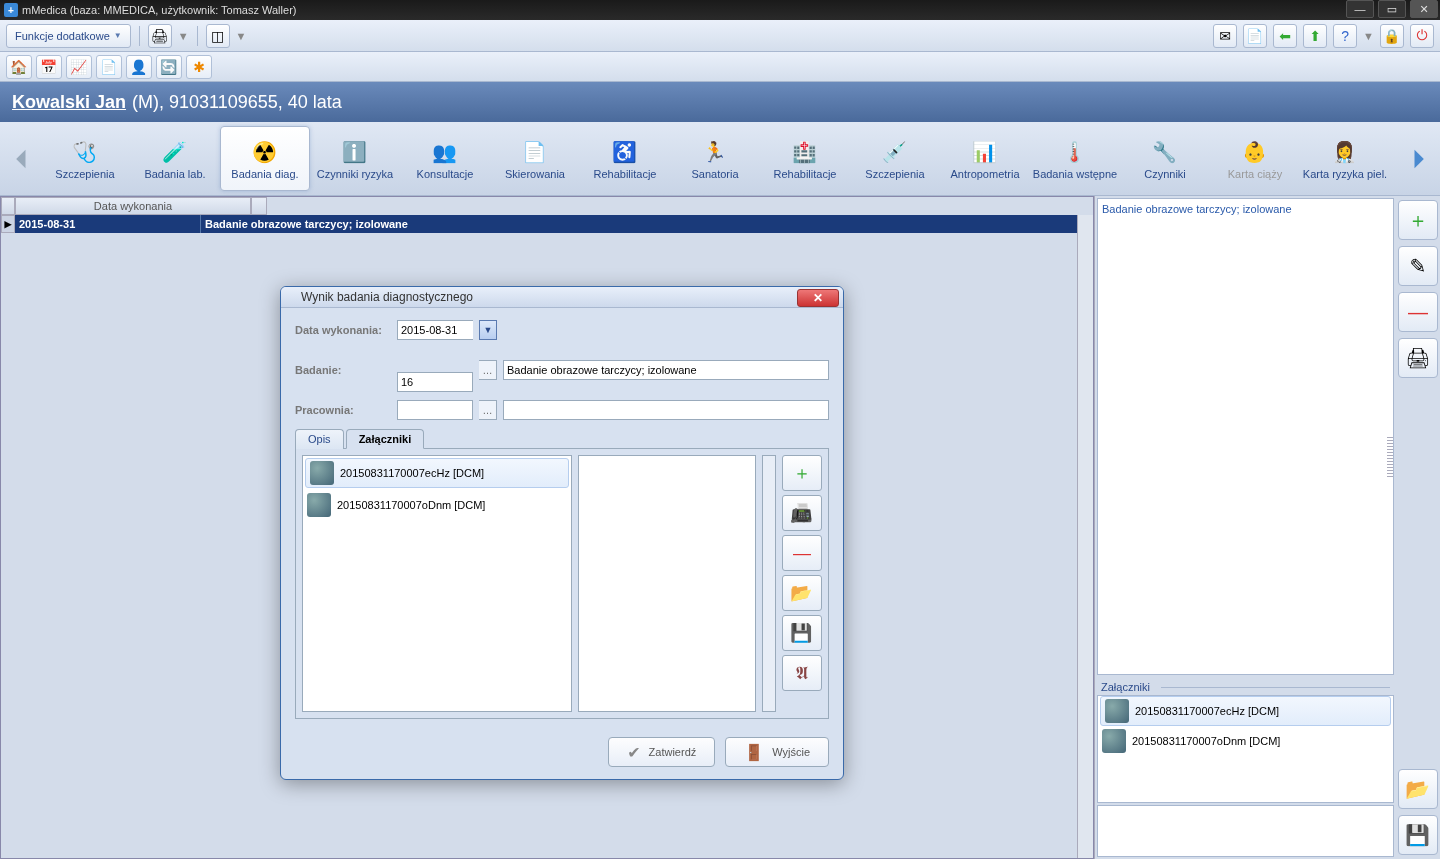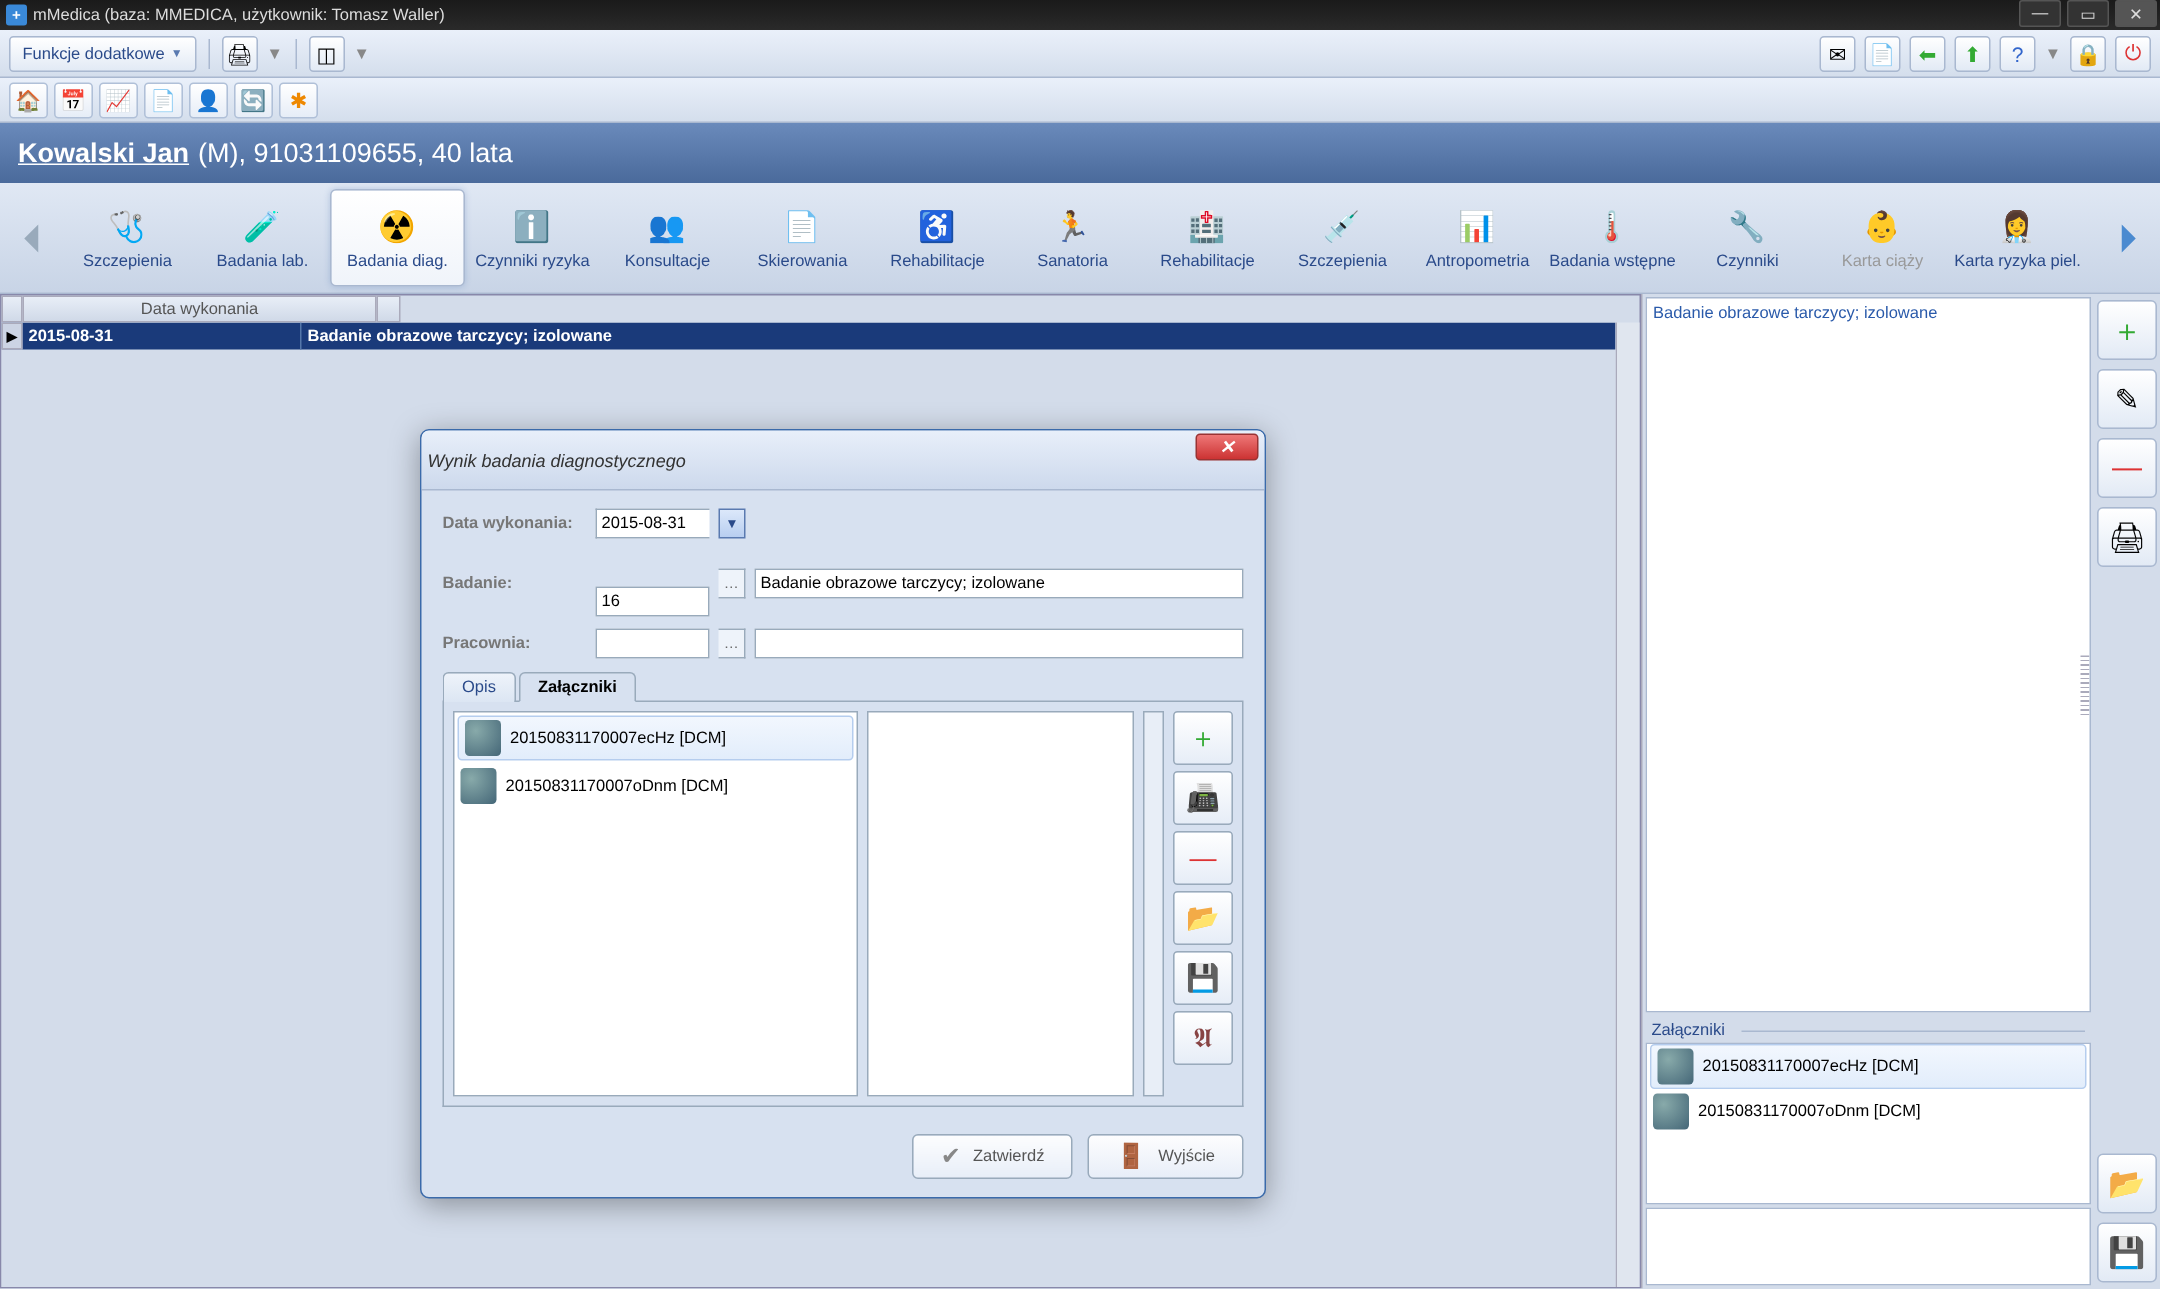--- a/index.html
+++ b/index.html
@@ -66,21 +66,21 @@
   .rp-attach .att-ic { width:24px; height:24px; background: radial-gradient(circle at 30% 30%, #8aa, #467); border-radius:3px; }
   .rp-bottom { height: 52px; background:#fff; border:1px solid #a9b8d0; margin: 0 2px 2px 2px;}
   
   
   .btn-col { width: 44px; display: flex; flex-direction: column; gap: 6px; padding: 4px 2px; }
   .btn-col .vb { height: 40px; border:1px solid #a9b8d0; background: linear-gradient(to bottom,#fff,#e2eaf5); border-radius:4px; display:flex; align-items:center; justify-content:center; cursor:pointer; font-size:20px; }
   .btn-col .spacer { flex:1; }
   
   
   .modal { position: absolute; left: 280px; top: 286px; width: 564px; background: #d7e1f0; border: 1px solid #3a6aaa; box-shadow: 0 4px 20px rgba(0,0,0,0.35); border-radius: 6px; overflow:hidden;}
-  .modal-title { height: 40px; background: linear-gradient(to bottom,#e8effa,#cdd9ec); display:flex; align-items:center; padding: 0 4px; font-size:12px; color:#333; position:relative; border-bottom:1px solid #a9b8d0;font-style:italic;}
+  .modal-title { height: 21px; background: linear-gradient(to bottom,#e8effa,#cdd9ec); display:flex; align-items:center; padding: 0 20px; font-size:12px; color:#333; position:relative; border-bottom:1px solid #a9b8d0;}
   .modal-close { position:absolute; right:4px; top:2px; width:42px; height:18px; background: linear-gradient(to bottom,#e77,#c33); border:1px solid #933; border-radius:3px; color:#fff; display:flex; align-items:center; justify-content:center; font-weight:bold; cursor:pointer; font-size:12px;}
   .modal-body { padding: 12px 14px 10px 14px; }
   .form-row { display:flex; align-items:center; margin-bottom: 8px; gap: 6px; }
   .form-row label { width: 96px; color:#777; font-weight:bold; font-size:11px; }
   .inp { height: 20px; border:1px solid #9ab; background:#fff; padding:0 3px; font-size:11px; }
   .inp.date { width: 76px; border-right:none;}
   .date-dd { width: 18px; height:20px; border:1px solid #5a7ab0; background:linear-gradient(to bottom,#dce8fa,#b8cef0); display:flex; align-items:center; justify-content:center; cursor:pointer; color:#2a4a8a; font-size:9px;}
   .inp.code { width: 76px; margin-top: 24px; }
   .lookup { width: 18px; height:20px; border:1px solid #9ab; border-left:none; background:#eef3fa; display:flex; align-items:center; justify-content:center; cursor:pointer; font-size:10px; color:#666;}
   .inp.long { flex:1; }

